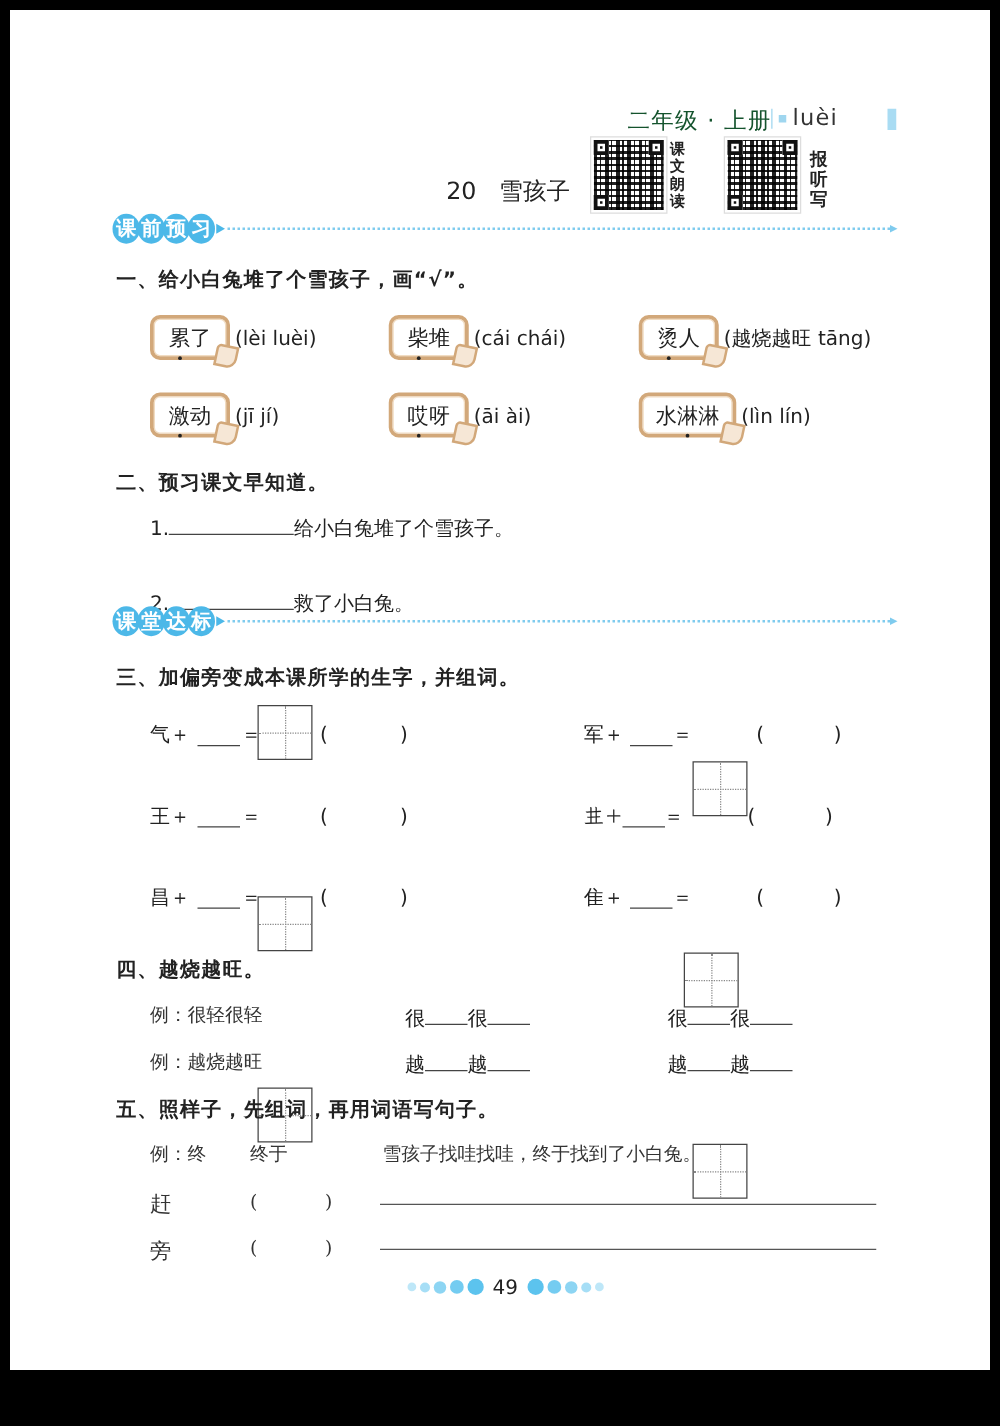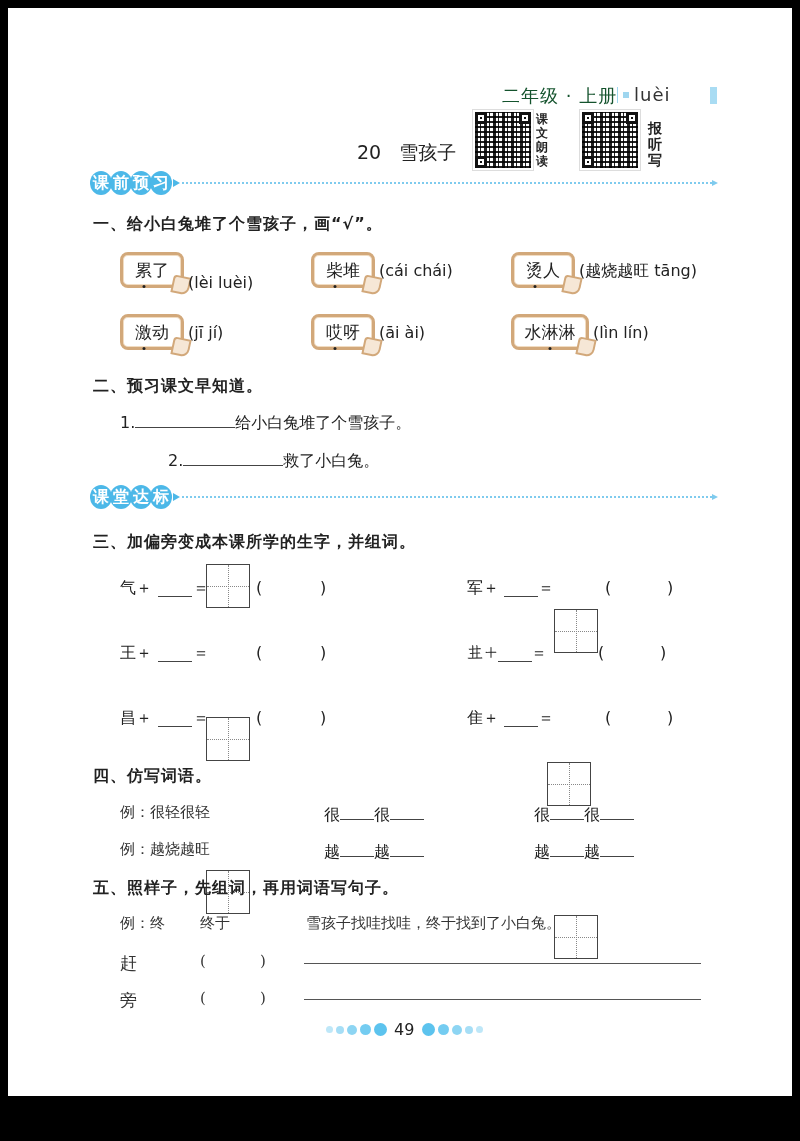--- a/index.html
+++ b/index.html
@@ -101,21 +101,21 @@
     <div class="end-arrow"></div>
   </div>
 
   <div class="abs q-title" style="left:85px; top:206px;">一、给小白兔堆了个雪孩子，画“√”。</div>
 
   <div class="abs frame" style="left:112px; top:244px; width:64px;">
     <span class="dot-char">累</span>
       <span>了</span>
     <div class="curl"></div>
   </div>
-  <div class="abs pinyin" style="left:180px; top:253px;margin-top:12px;">(lèi    luèi)</div>
+  <div class="abs pinyin" style="left:180px; top:253px;">(lèi    luèi)</div>
 
   <div class="abs frame" style="left:303px; top:244px; width:64px;">
     <span class="dot-char">柴</span>
       <span>堆</span>
     <div class="curl"></div>
   </div>
   <div class="abs pinyin" style="left:371px; top:253px;">(cái    chái)</div>
 
   <div class="abs frame" style="left:503px; top:244px; width:64px;">
     <span class="dot-char">烫</span>
@@ -143,21 +143,21 @@
       <span class="dot-char">淋</span>
       <span>淋</span>
     <div class="curl"></div>
   </div>
   <div class="abs pinyin" style="left:585px; top:315px;">(lìn    lín)</div>
 
   <div class="abs q-title" style="left:85px; top:368px;">二、预习课文早知道。</div>
   <div class="abs body-line" style="left:112px; top:403px;">
     <span>1.</span><span class="blank" style="width:100px;"></span><span>给小白兔堆了个雪孩子。</span>
   </div>
-  <div class="abs body-line" style="left:112px; top:441px;margin-left:48px;">
+  <div class="abs body-line" style="left:112px; top:463px;">
     <span>2.</span><span class="blank" style="width:100px;"></span><span>救了小白兔。</span>
   </div>
 
   <div class="abs banner" style="left:82px; top:476px; width:628px;">
     <div class="bubbles">
       <div class="bubble">课</div>
       <div class="bubble">堂</div>
       <div class="bubble">达</div>
       <div class="bubble">标</div>
     </div>
@@ -203,21 +203,21 @@
   <div class="abs body-line" style="left:248px; top:700px;">(</div>
   <div class="abs body-line" style="left:312px; top:700px;">)</div>
 
   <div class="abs body-line" style="left:459px; top:700px;">隹＋</div>
   <div class="abs blank" style="left:496px; top:702px; width:34px;"></div>
   <div class="abs body-line" style="left:530px; top:700px;">＝</div>
   <div class="abs cbox" style="left:546px; top:687px;"></div>
   <div class="abs body-line" style="left:597px; top:700px;">(</div>
   <div class="abs body-line" style="left:659px; top:700px;">)</div>
 
-  <div class="abs q-title" style="left:85px; top:758px;">四、仿写词语。</div>
+  <div class="abs q-title" style="left:85px; top:758px;">四、越烧越旺。</div>
 
   <div class="abs ex-text" style="left:112px; top:795px;">例：很轻很轻</div>
   <div class="abs body-line" style="left:316px; top:795px;">
     <span>很</span><span class="blank" style="width:34px;"></span><span>很</span><span class="blank" style="width:34px;"></span>
   </div>
   <div class="abs body-line" style="left:526px; top:795px;">
     <span>很</span><span class="blank" style="width:34px;"></span><span>很</span><span class="blank" style="width:34px;"></span>
   </div>
 
   <div class="abs ex-text" style="left:112px; top:832px;">例：越烧越旺</div>

